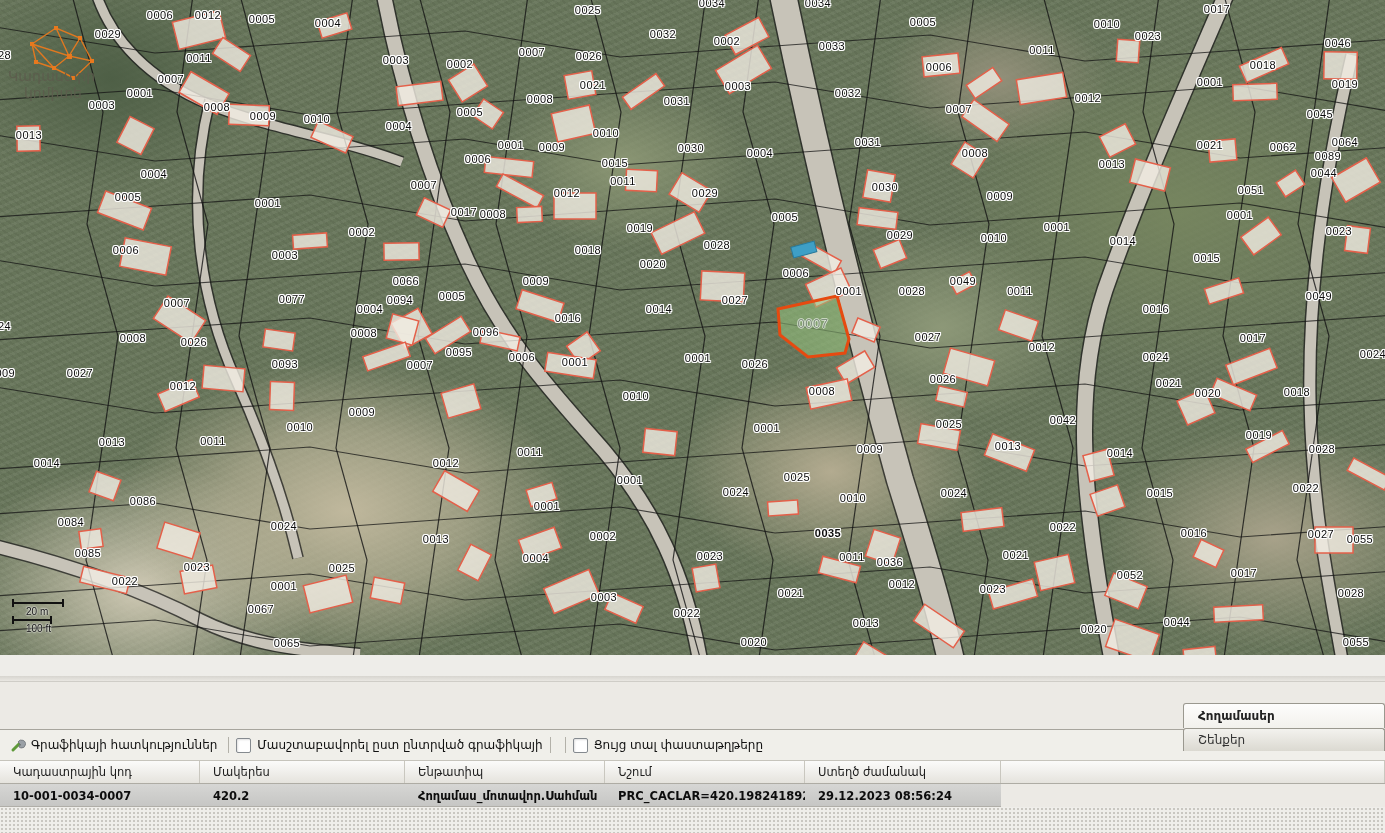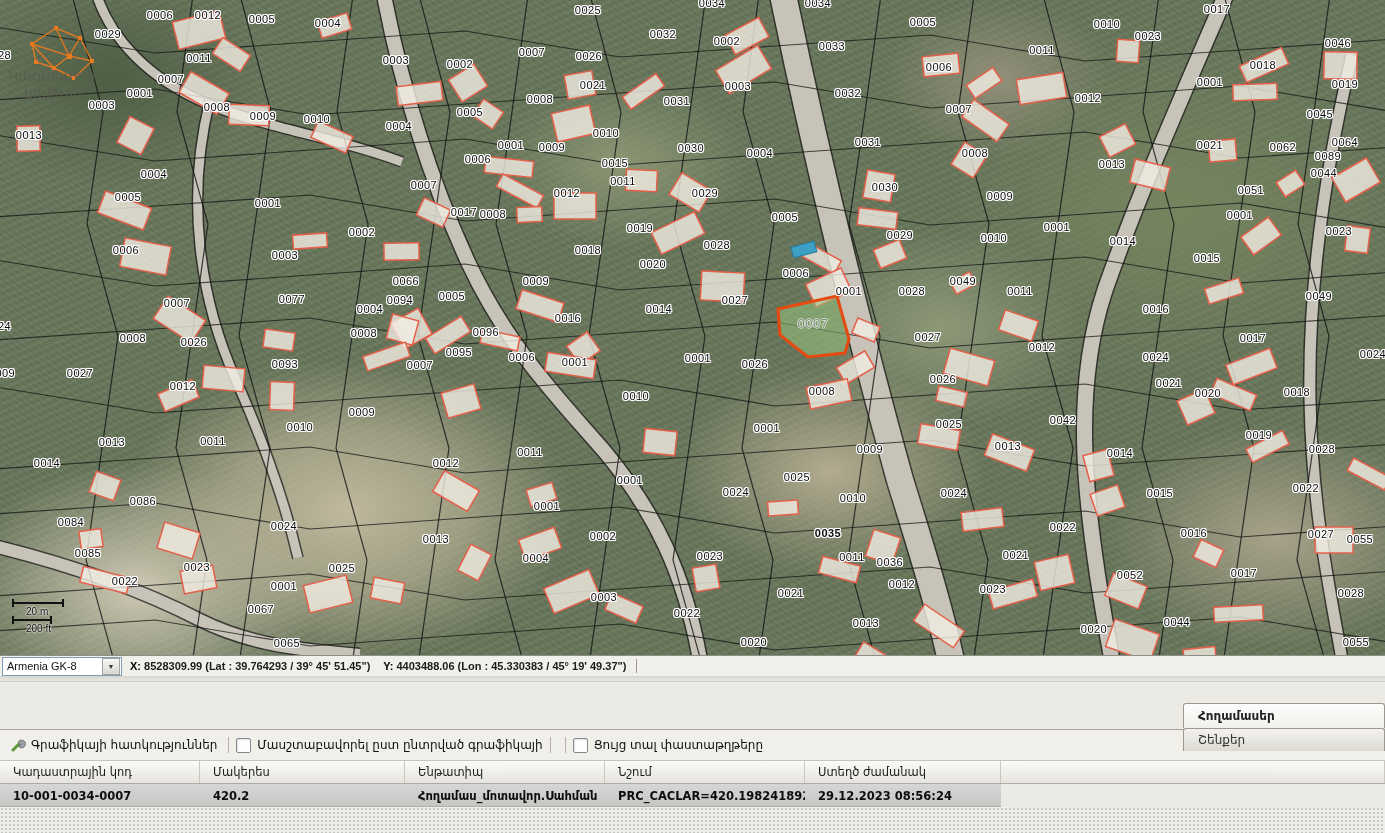--- a/index.html
+++ b/index.html
@@ -466,37 +466,24 @@
       </svg>
     </div>
     <div class="watermark">
       <div>Կադաստրի</div>
       <div>կոմիտե</div>
     </div>
     <div class="scalebar">
       <div class="sline sl1"></div>
       <div class="slbl">20 m</div>
       <div class="sline sl2"></div>
-      <div class="slbl">200 ft</div>
+      <div class="slbl">100 ft</div>
     </div>
   </div>
 
-  <div class="statusbar">
-    <div class="combo">
-      <span class="cval">Armenia GK-8</span>
-      <span class="cbtn">▼</span>
-    </div>
-    <div class="coords">
-      <span class="lbl">X:</span>
-      <span>8528309.99 (Lat : 39.764293 / 39° 45' 51.45")</span><span class="gap"></span>
-      <span class="lbl">Y:</span>
-      <span>4403488.06 (Lon : 45.330383 / 45° 19' 49.37")</span>
-    </div>
-    <div class="csep"></div>
-  </div>
 
   <div class="panel">
     <div class="splitter"></div>
     <div class="tabsrow">
       <div class="tab active">Հողամասեր</div>
       <div class="tab inactive">Շենքեր</div>
     </div>
     <div class="toolbar">
       <span class="toolbtn">
         <svg width="16" height="16">

